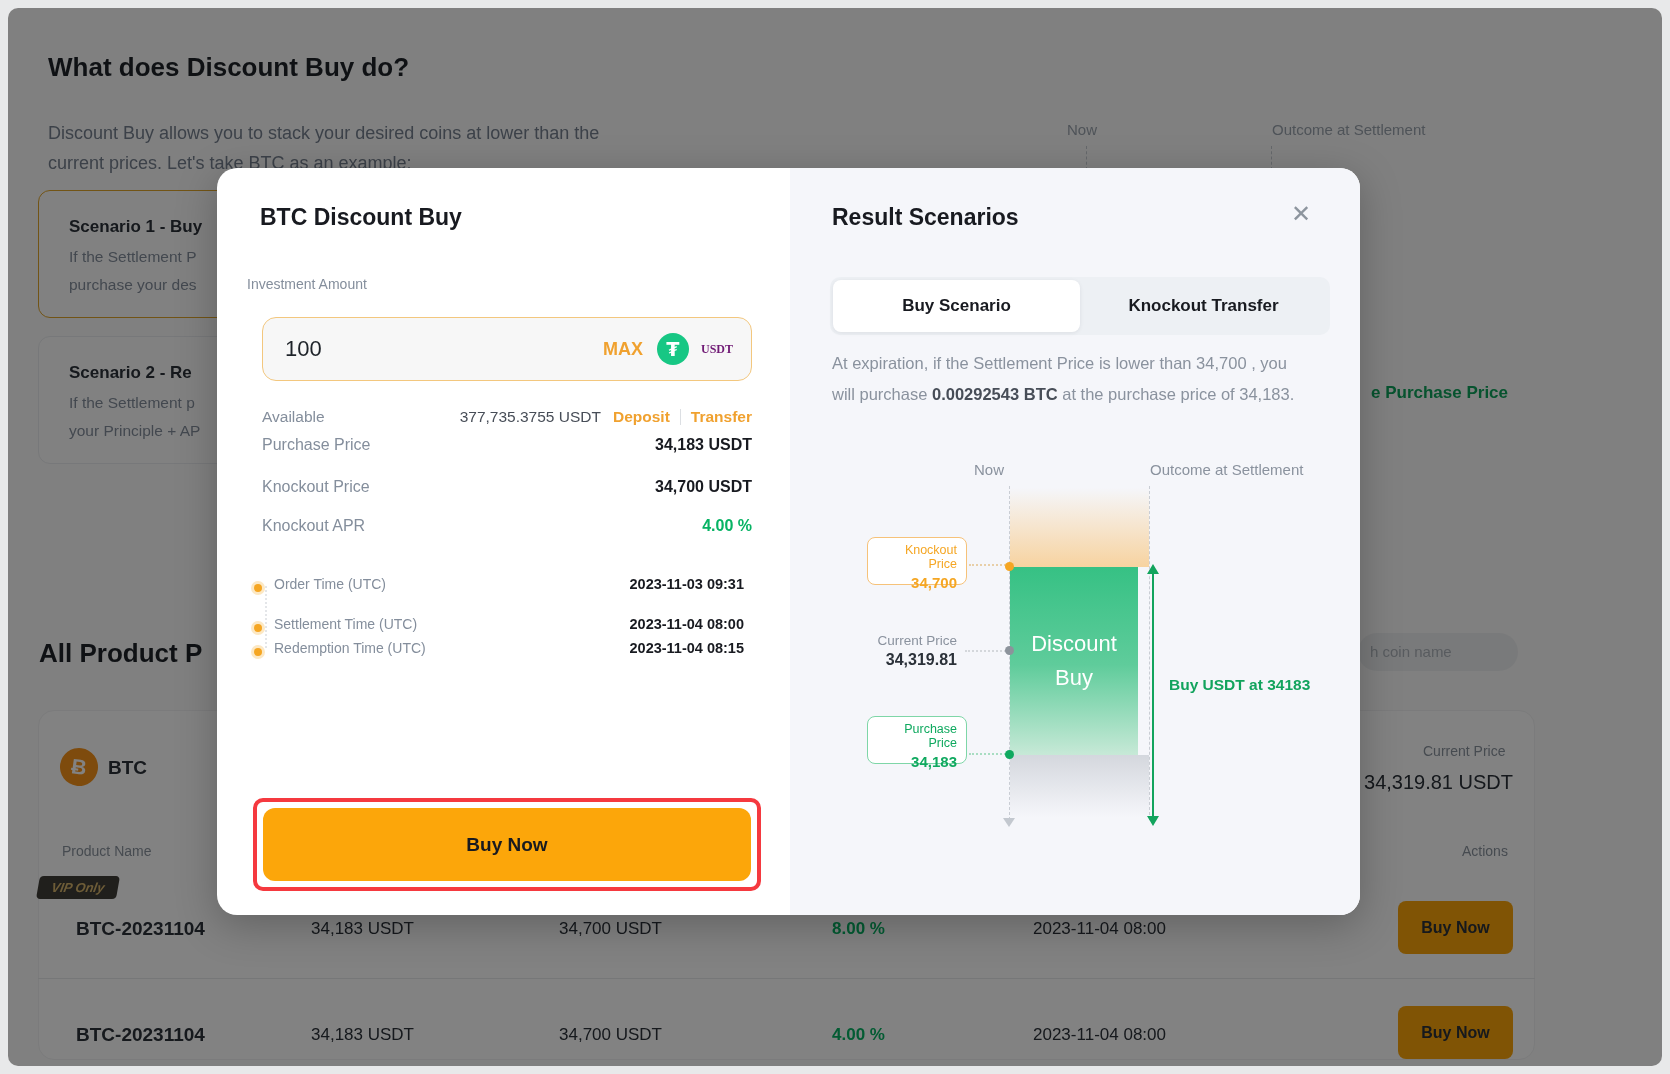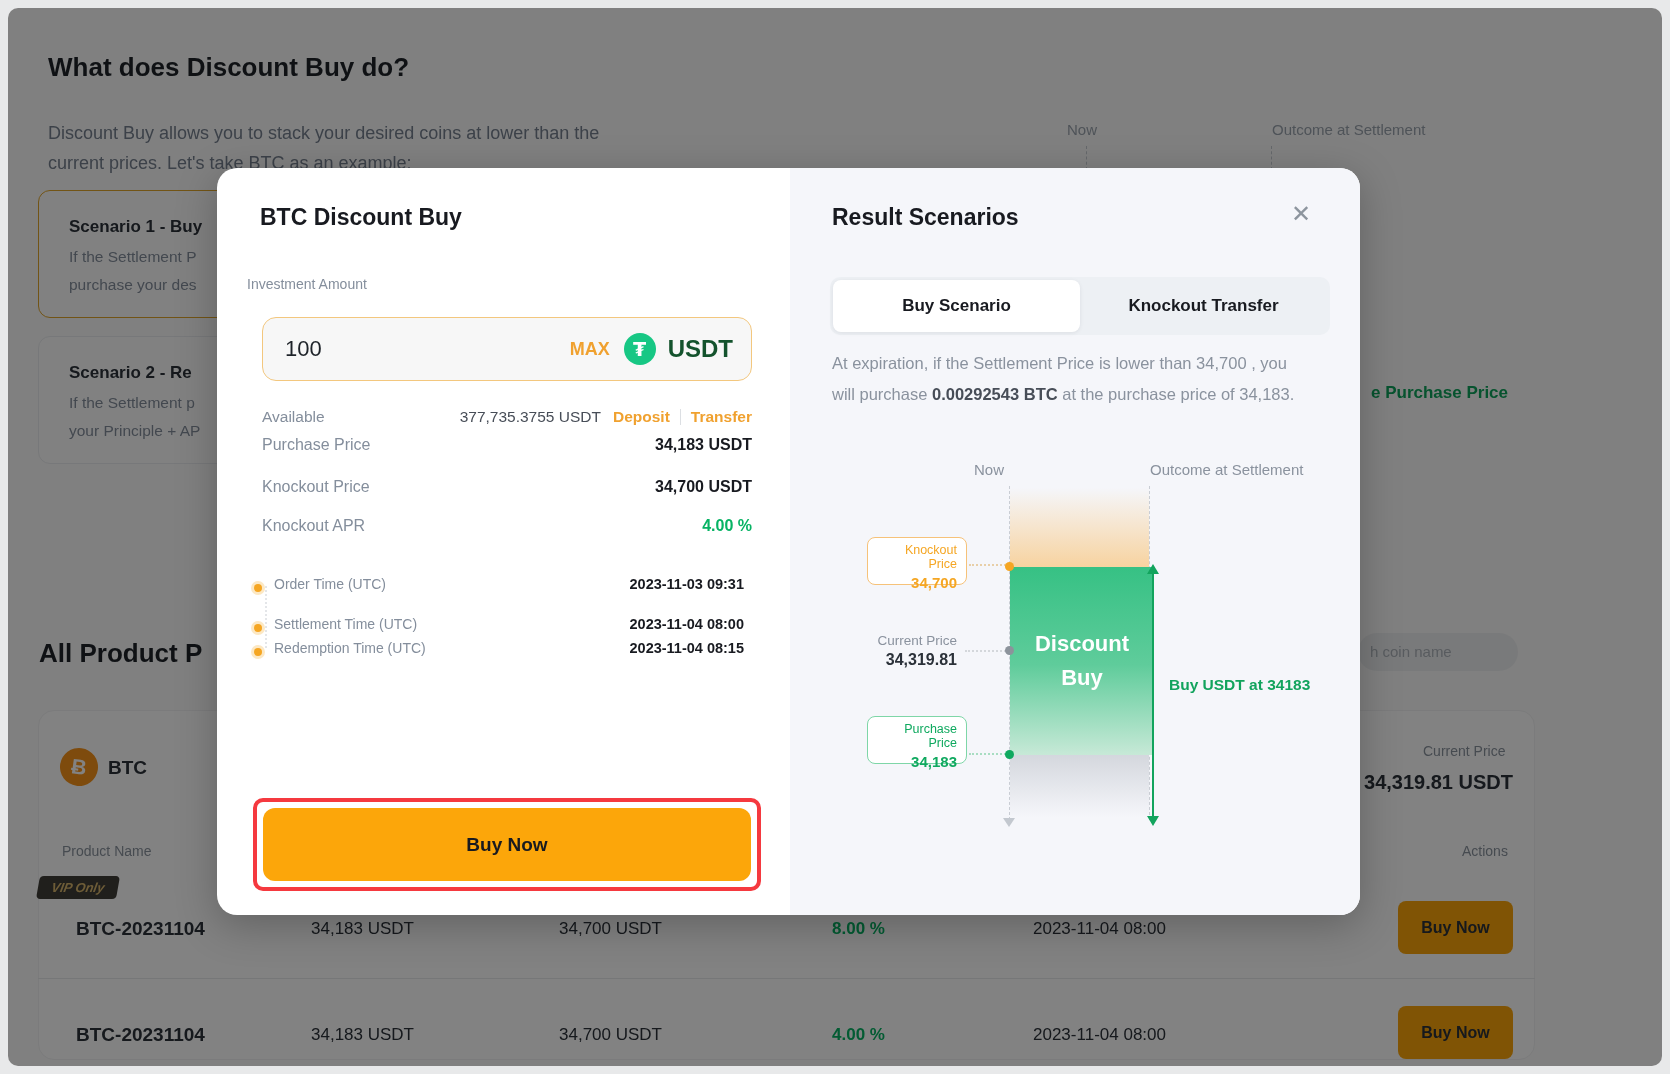--- a/index.html
+++ b/index.html
@@ -20,39 +20,39 @@
   .bg-axis-label { top:113px; font-size:15px; color:#9aa3ad; }
   .bg-dash { top:138px; width:0; height:24px; border-left:1.5px dashed #c7ccd2; }
   .bg-green-frag { left:1363px; top:375px; font-size:17px; font-weight:bold; color:#0fa45c; }
   .bg-products-heading { left:31px; top:630px; font-size:26px; font-weight:bold; color:#1e2329; }
   .product-card { left:30px; top:702px; width:1497px; height:350px; background:#ffffff; border:1px solid #f1f2f3; border-radius:16px; }
   .coin-circle { left:52px; top:740px; width:38px; height:38px; border-radius:50%; background:#f7931a; color:#fff; font-size:21px; font-weight:bold; display:flex; align-items:center; justify-content:center; transform:rotate(8deg); }
   .coin-name { left:100px; top:749px; font-size:19px; font-weight:bold; color:#2b3139; }
   .search-box { left:1350px; top:625px; width:160px; height:38px; border-radius:19px; background:#eef0f2; color:#adb3ba; font-size:15px; line-height:38px; padding-left:12px; }
   .col-head { font-size:14px; color:#8a939e; }
   .cur-price-label { left:1415px; top:735px; }
-  .cur-price-value { top:763px; right:149px; font-size:20px; font-weight:bold; color:#2b3139; }
+  .cur-price-value { top:763px; right:149px; font-size:20px; font-weight:normal; color:#2b3139; }
   .vip-badge { left:30px; top:868px; width:80px; height:23px; background:#3f3e37; border-radius:4px; transform:skewX(-10deg); color:#d7b56d; font-size:13px; font-style:italic; font-weight:bold; text-align:center; line-height:23px; }
   .trow-name { font-size:19px; font-weight:bold; color:#2b3139; }
   .trow-val { font-size:17px; color:#2b3139; }
   .trow-apr { font-size:17px; font-weight:bold; color:#07b364; }
   .row-divider { left:30px; top:970px; width:1497px; height:1px; background:#e7e9eb; }
   .buy-small { width:115px; height:53px; background:#fca60a; border-radius:8px; border:none; font-family:inherit; font-size:16px; font-weight:bold; color:#2b3139; cursor:pointer; }
   
   .dim { position:absolute; inset:0; background:rgba(0,0,0,0.49); z-index:5; }
   
   .modal { left:209px; top:160px; width:1143px; height:747px; border-radius:20px; background:#ffffff; z-index:10; box-shadow:0 10px 40px rgba(0,0,0,.25); }
   .modal-right-bg { left:573px; top:0; width:570px; height:747px; background:#f5f6fa; border-radius:0 20px 20px 0; }
   .m-title { font-size:23px; font-weight:bold; color:#181a20; }
   .inv-label { left:30px; top:108px; font-size:14px; color:#848e9c; }
   .amount-box { left:45px; top:149px; width:490px; height:64px; background:#f7f7f7; border:1.5px solid #f3c77e; border-radius:14px; display:flex; align-items:center; padding:0 18px 0 22px; }
   .amount-value { flex:1; font-size:22px; color:#1e2329; font-weight:500; }
   .max-btn { background:none; border:none; font-family:inherit; font-size:18px; font-weight:bold; color:#f0a12f; cursor:pointer; margin-right:14px; }
   .tether-circle { width:32px; height:32px; border-radius:50%; background:#17c784; color:#fff; font-size:19px; font-weight:bold; display:flex; align-items:center; justify-content:center; margin-right:12px; font-family:"DejaVu Sans", sans-serif; }
-  .amount-ccy { font-size:24px; font-weight:bold; color:#14532d; }
+  .amount-ccy { font-size:12px; font-weight:bold; color:#701a75;font-family:Liberation Serif, serif; }
   .avail-row { left:45px; top:240px; width:490px; display:flex; align-items:center; font-size:15.5px; }
   .avail-label { color:#848e9c; flex:1; }
   .avail-value { color:#474d57; margin-right:12px; }
   .link-orange { background:none; border:none; font-family:inherit; font-size:15.5px; font-weight:bold; color:#f0a12f; cursor:pointer; }
   .avail-sep { width:1px; height:16px; background:#dcdfe3; margin:0 10px; }
   .price-row { left:45px; width:490px; display:flex; justify-content:space-between; font-size:16px; }
   .price-label { color:#848e9c; }
   .price-value { font-weight:bold; color:#181a20; }
   .price-green { color:#07b364; font-weight:bold; }
   .tl-connector { left:48px; top:418px; width:0; height:62px; border-left:2px dotted #e4e6e9; }
@@ -66,21 +66,21 @@
   .tab-bar { left:613px; top:109px; width:500px; height:58px; background:#edf0f4; border-radius:10px; display:flex; padding:3px; }
   .tab { flex:1; border:none; background:none; font-family:inherit; font-size:17px; font-weight:bold; color:#181a20; border-radius:8px; cursor:pointer; }
   .tab.active { background:#ffffff; box-shadow:0 1px 4px rgba(24,26,32,.08); }
   .result-desc { left:615px; top:180px; width:474px; font-size:16.5px; color:#8a929e; line-height:31px; }
   .result-desc b { color:#474d57; }
   
   .dg-axis-label { top:293px; font-size:15px; color:#8a929e; }
   .dg-dash { top:318px; width:0; height:334px; border-left:1.5px dashed #c9cdd4; }
   .dg-down-tri { left:786px; top:650px; width:0; height:0; border-left:6px solid transparent; border-right:6px solid transparent; border-top:9px solid #c3c8cf; }
   .dg-orange-grad { left:793px; top:320px; width:139px; height:79px; background:linear-gradient(180deg, rgba(250,228,196,0) 0%, #f7d3a0 100%); }
-  .dg-green-box { left:793px; top:399px; width:144px; height:188px; background:linear-gradient(180deg, #36c184 0%, #5fcc9b 52%, #c7e9d7 100%); display:flex; flex-direction:column; align-items:center; justify-content:center; color:#ffffff; font-size:22px; font-weight:bold; line-height:34px; }
+  .dg-green-box { left:793px; top:399px; width:128px; height:188px; background:linear-gradient(180deg, #36c184 0%, #5fcc9b 52%, #c7e9d7 100%); display:flex; flex-direction:column; align-items:center; justify-content:center; color:#ffffff; font-size:22px; font-weight:normal; line-height:34px; }
   .dg-gray-grad { left:793px; top:587px; width:139px; height:62px; background:linear-gradient(180deg, rgba(185,190,198,.55) 0%, rgba(243,244,246,0) 100%); }
   .tag-box { width:100px; height:48px; background:#ffffff; border-radius:8px; padding:5px 9px; text-align:right; }
   .tag-knockout { left:650px; top:369px; border:1.5px solid #f6c279; color:#f5a623; }
   .tag-purchase { left:650px; top:548px; border:1.5px solid #7ed6a7; color:#0fa95f; }
   .tag-label { font-size:12.5px; }
   .tag-value { font-size:15px; font-weight:bold; margin-top:3px; }
   .leader { height:0; border-top:2px dotted #e8cfa8; }
   .leader-gray { border-top:2px dotted #d4d7db; }
   .leader-green { border-top:2px dotted #a8ddc2; }
   .dg-dot { width:9px; height:9px; border-radius:50%; }

